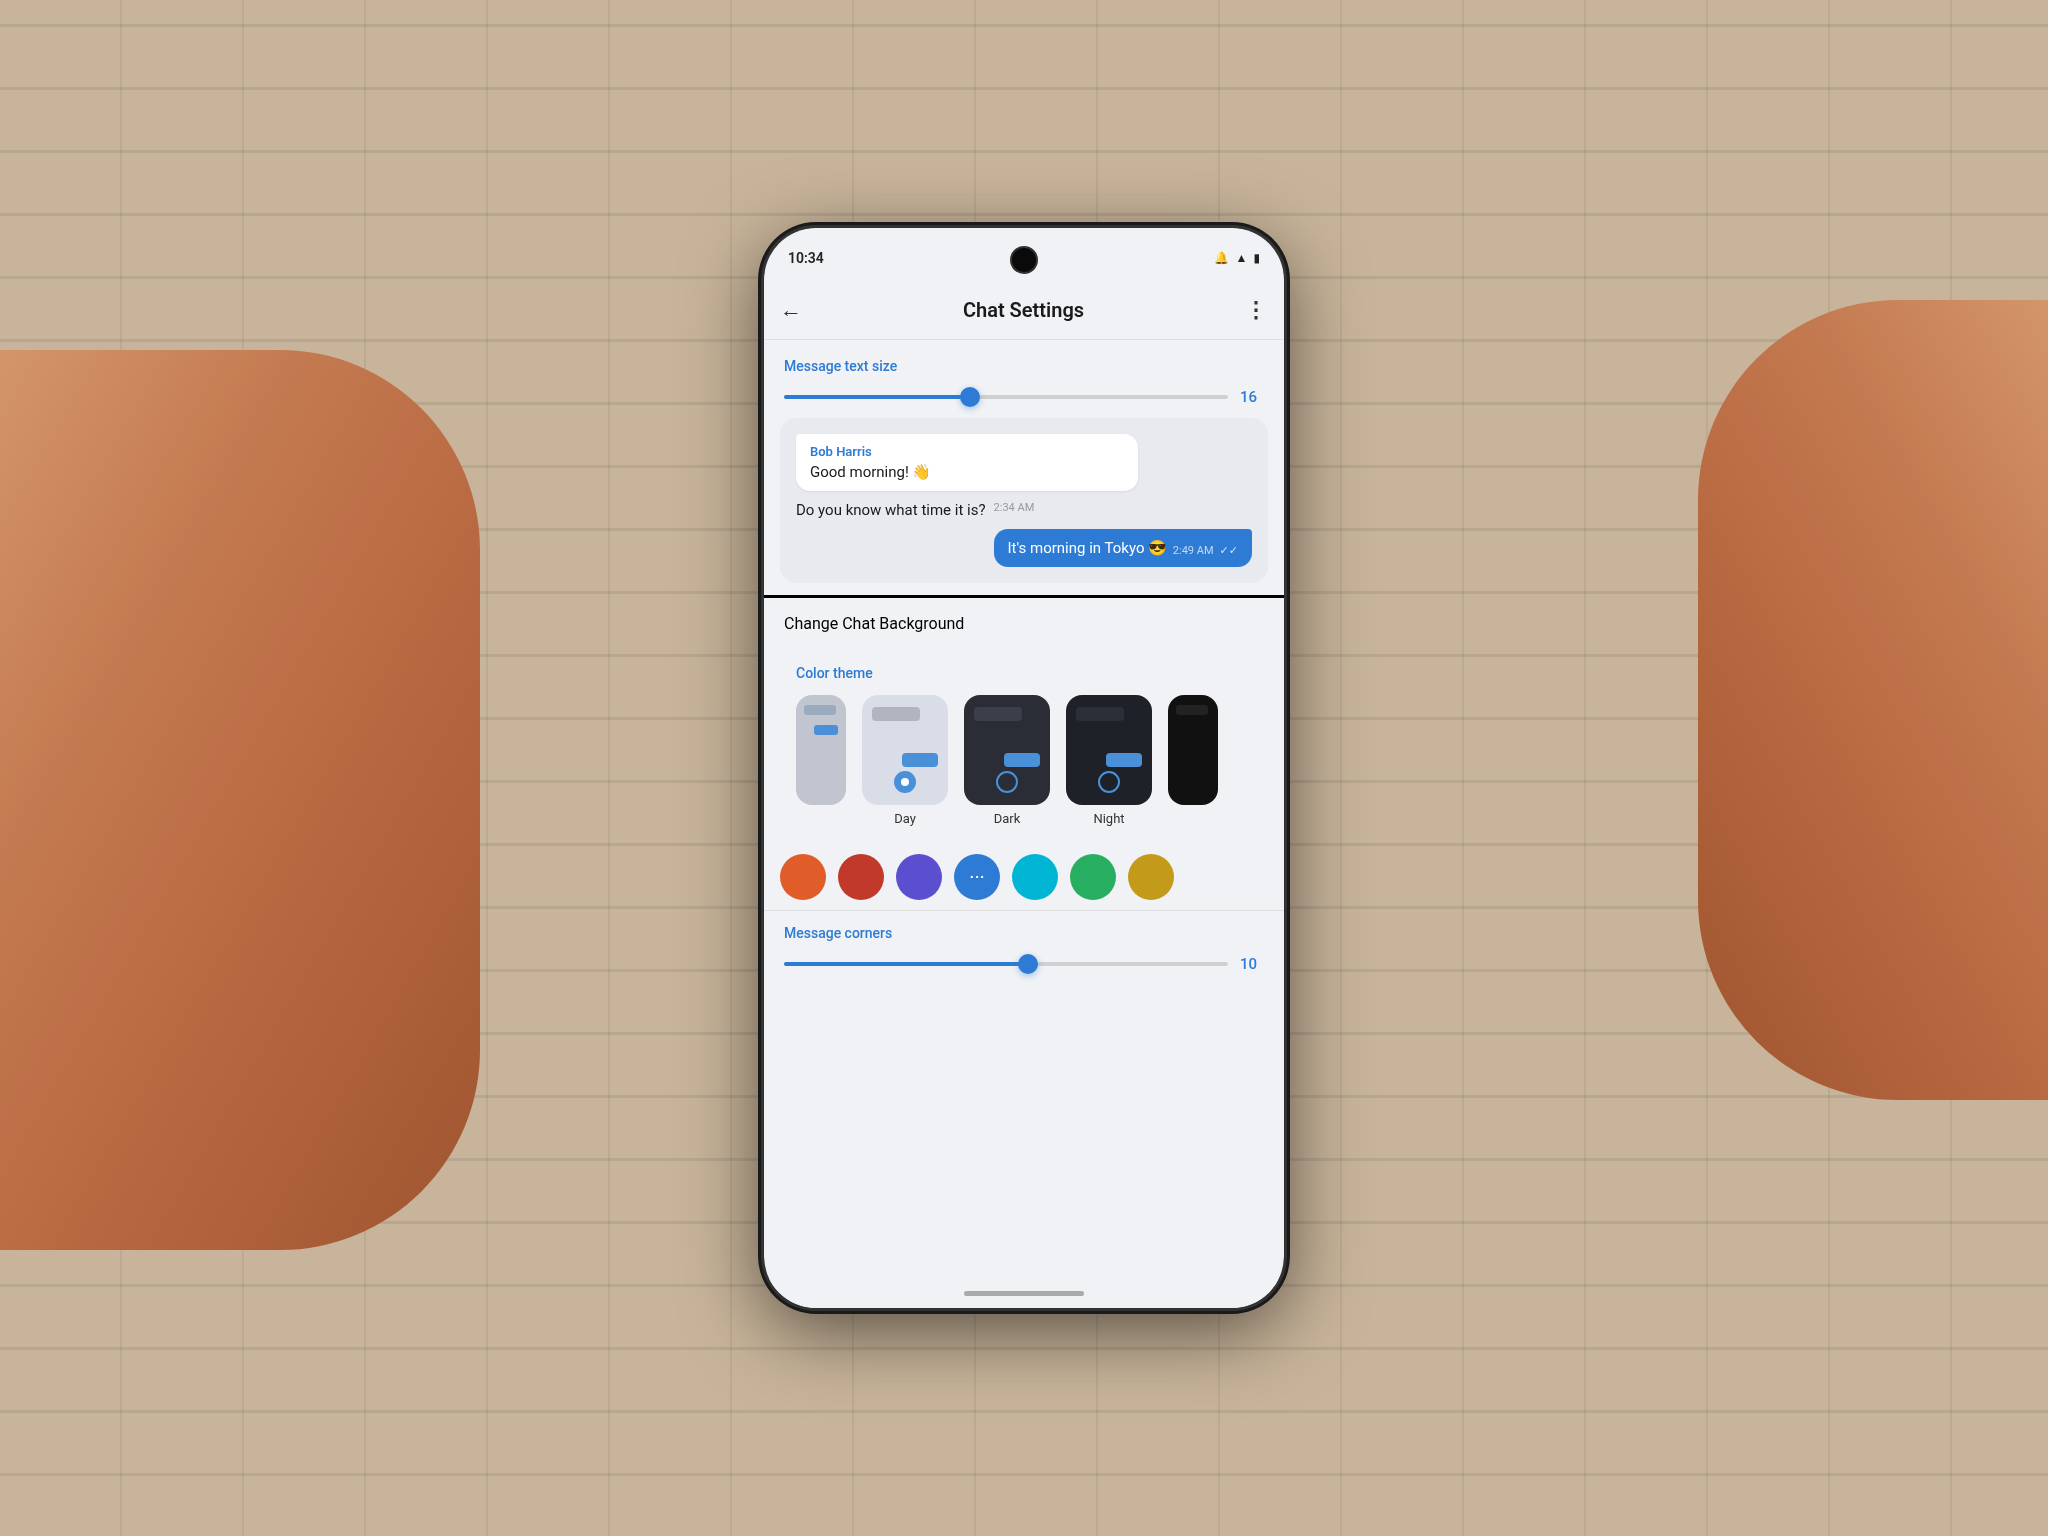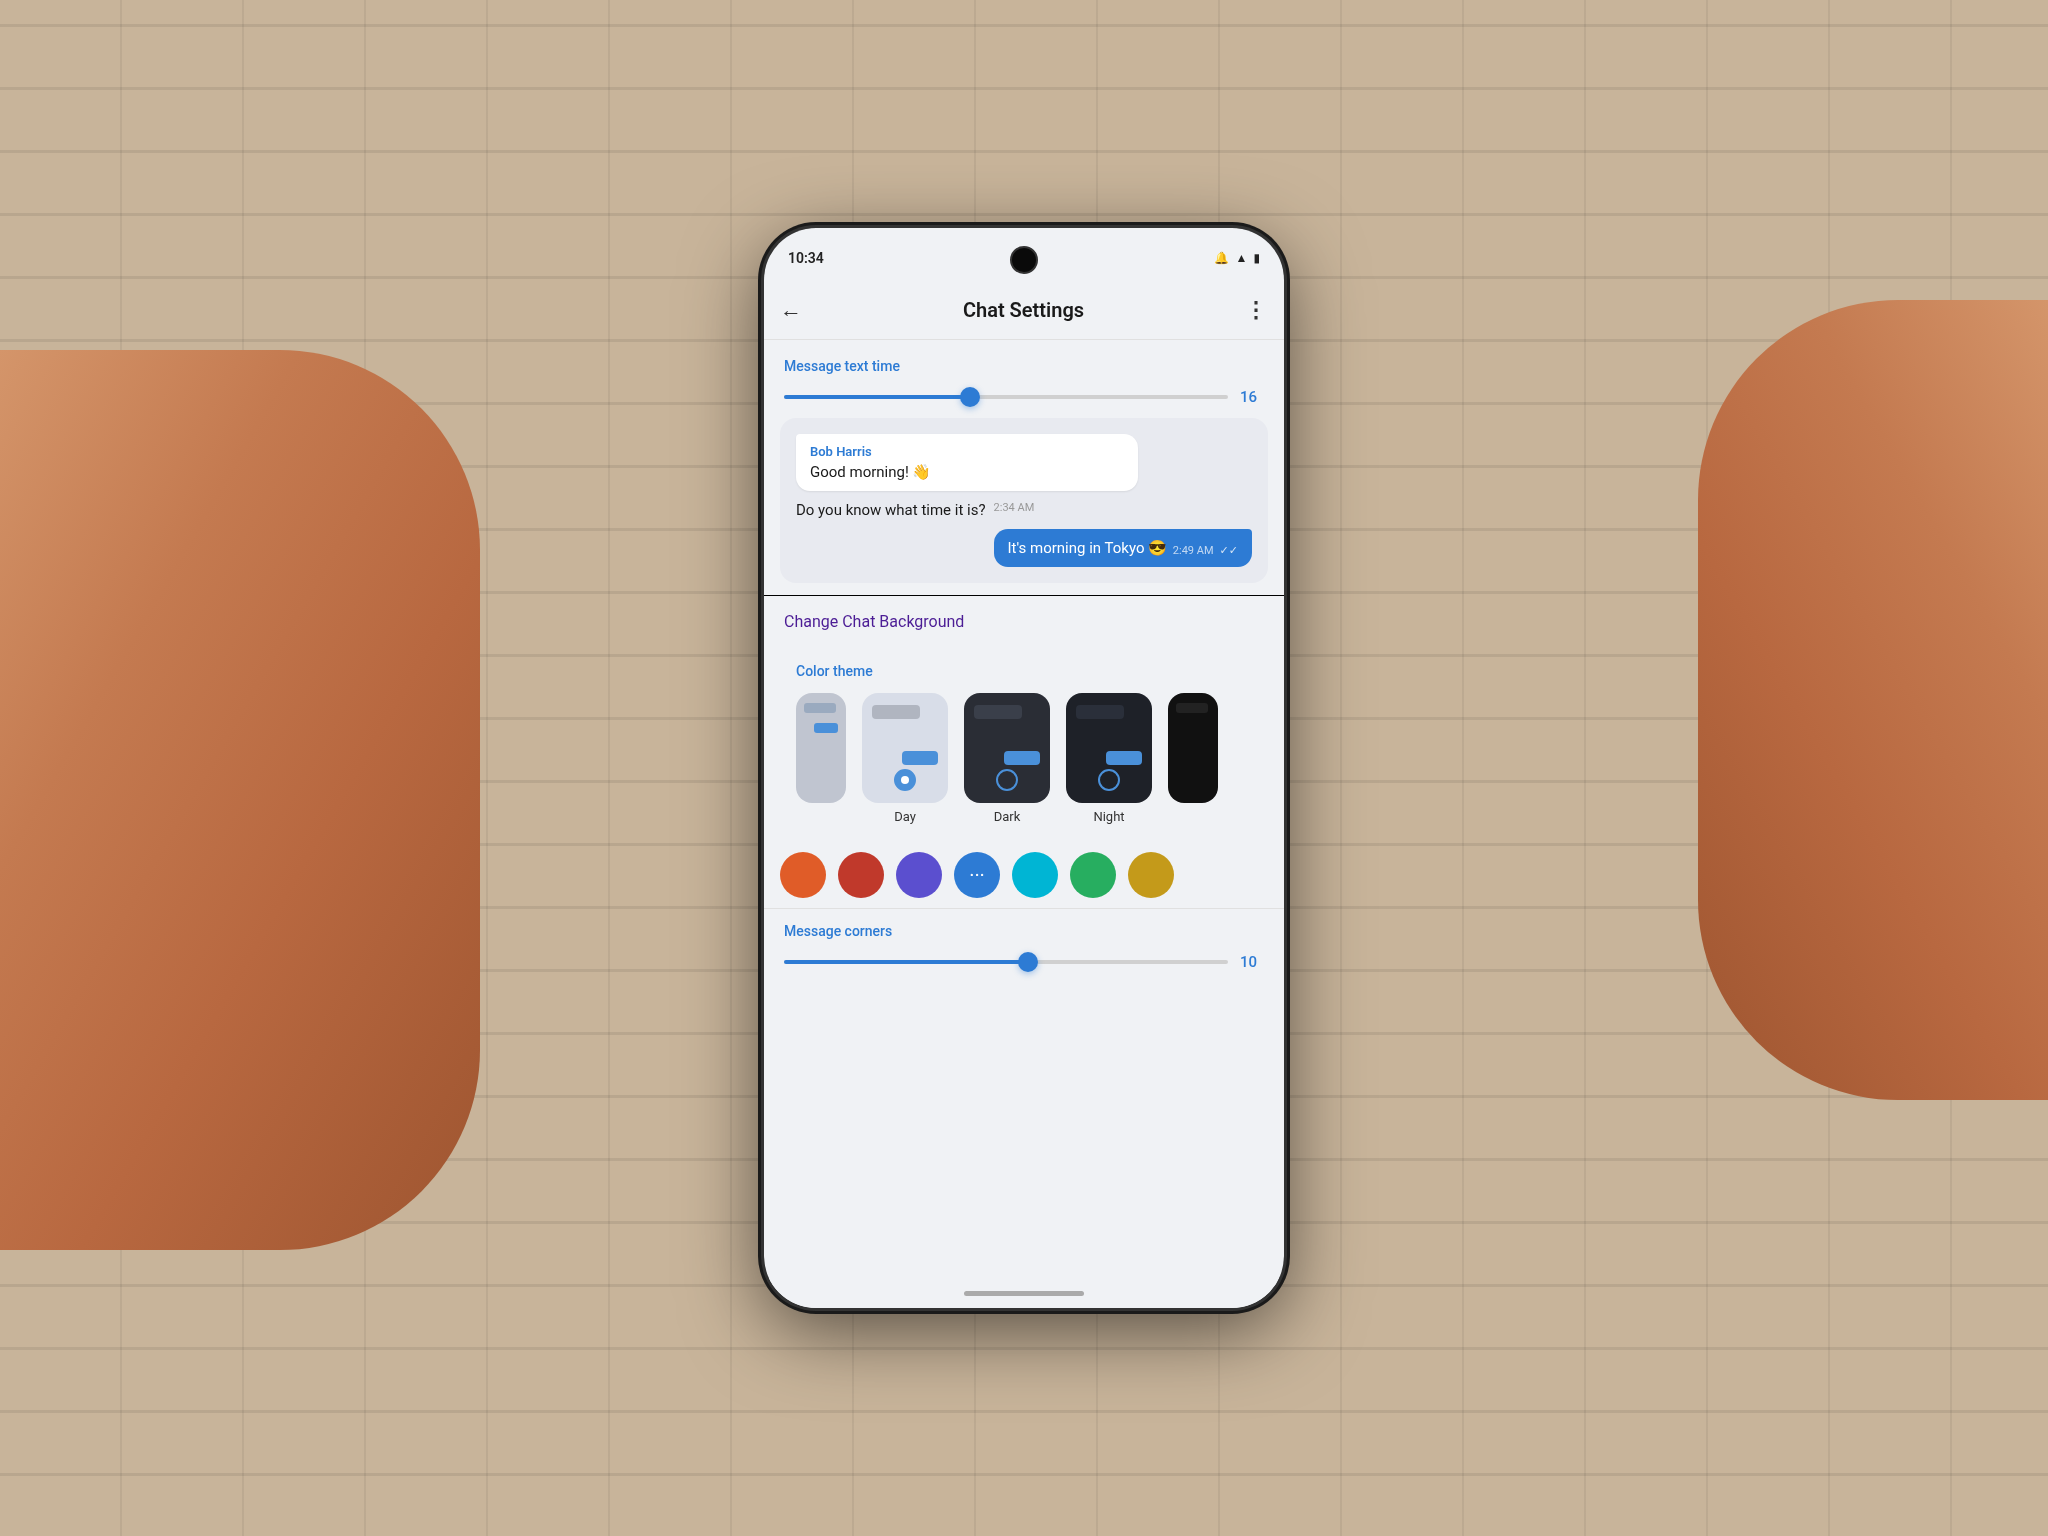--- a/index.html
+++ b/index.html
@@ -312,23 +312,23 @@
 
     .sent-check {
       font-size: 11px;
       color: rgba(255,255,255,0.8);
     }
 
     
     .menu-row {
       padding: 16px 20px;
       font-size: 16px;
-      color: #4c1d95;
+      color: #000000;
       background: #f0f2f5;
-      border-top: 1px solid #000000;
+      border-top: 3px solid #000000;
     }
 
     
     .color-theme-section {
       padding: 16px 20px 10px;
       margin-left: 12px;
     }
 
     .themes-scroll {
       display: flex;
@@ -548,21 +548,21 @@
     <div class="nav-bar">
       <span class="nav-back">←</span>
       <span class="nav-title">Chat Settings</span>
       <span class="nav-more">⋮</span>
     </div>
 
     <div class="content">
       <div class="scroll-content">
 
         <div class="section">
-          <div class="section-label">Message text time</div>
+          <div class="section-label">Message text size</div>
           <div class="slider-row">
             <div class="slider-track">
               <div class="slider-fill"></div>
               <div class="slider-thumb"></div>
             </div>
             <span class="slider-value">16</span>
           </div>
         </div>
 
         <div class="chat-preview">

